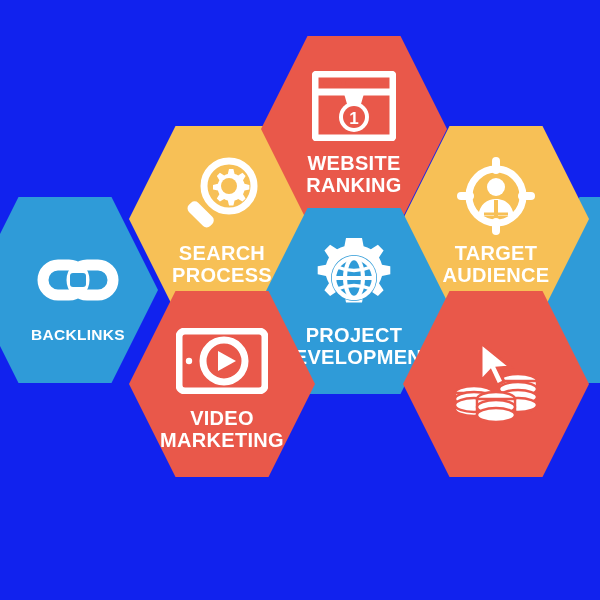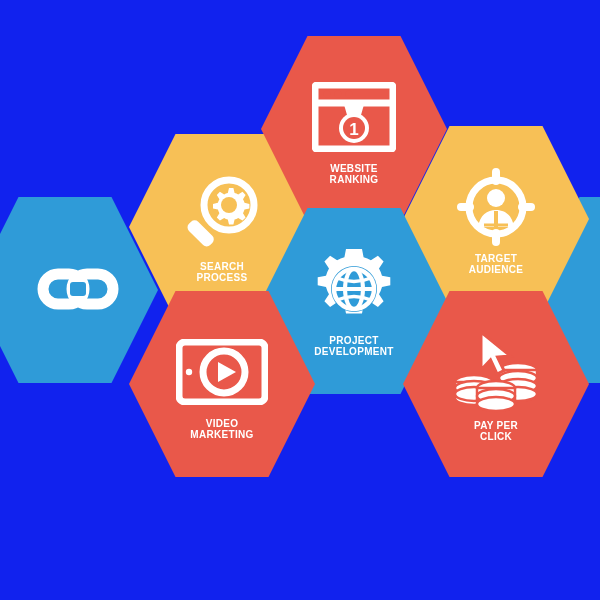--- a/index.html
+++ b/index.html
@@ -49,21 +49,21 @@
   .hex-label {
     color: #ffffff;
     font-size: 15.5px;
     font-weight: bold;
     line-height: 1.12;
     letter-spacing: 0.3px;
     text-align: center;
     width: 130px;
     text-transform: uppercase;
   }
-  .hex-label.two-line { font-size: 10px; }
+  .hex-label.two-line { font-size: 20px; }
   .partial-hex {
     position: absolute;
     width: 186px;
     height: 186px;
     clip-path: polygon(25% 0%, 75% 0%, 100% 50%, 75% 100%, 25% 100%, 0% 50%);
     -webkit-clip-path: polygon(25% 0%, 75% 0%, 100% 50%, 75% 100%, 25% 100%, 0% 50%);
   }
 </style>
 </head>
 <body>
@@ -76,24 +76,25 @@
     <div class="hex-inner" style="padding-left:26px;">
       <div class="hex-icon">
         <svg width="84" height="62" viewBox="0 0 84 62" aria-hidden="true">
           <g fill="none" stroke="#ffffff" stroke-width="11" stroke-linecap="round">
             <rect x="7" y="16" width="41" height="30" rx="15"></rect>
             <rect x="36" y="16" width="41" height="30" rx="15"></rect>
           </g>
           <rect x="34" y="24" width="16" height="14" rx="3" fill="#2f9bd8"></rect>
         </svg>
       </div>
-    </div>
-  </div>
-
-  <div class="hex" style="left:129px; top:126px; background:#f7c056;margin-top:8px;">
+      <div class="hex-label">BACKLINKS</div>
+    </div>
+  </div>
+
+  <div class="hex" style="left:129px; top:126px; background:#f7c056;">
     <div class="hex-inner">
       <div class="hex-icon">
         <svg width="80" height="80" viewBox="0 0 80 80" aria-hidden="true">
           <g fill="#ffffff">
             <circle cx="47" cy="30" r="25" fill="none" stroke="#ffffff" stroke-width="7"></circle>
             <rect x="4" y="52" width="30" height="13" rx="5" transform="rotate(45 19 58)"></rect>
             <path d="M47 13 l4.4 0 1.2 4.9 a13.5 13.5 0 0 1 3.6 1.5 l4.3-2.6 3.1 3.1 -2.6 4.3 a13.5 13.5 0 0 1 1.5 3.6 l4.9 1.2 0 4.4 -4.9 1.2 a13.5 13.5 0 0 1 -1.5 3.6 l2.6 4.3 -3.1 3.1 -4.3-2.6 a13.5 13.5 0 0 1 -3.6 1.5 l-1.2 4.9 -4.4 0 -1.2-4.9 a13.5 13.5 0 0 1 -3.6-1.5 l-4.3 2.6 -3.1-3.1 2.6-4.3 a13.5 13.5 0 0 1 -1.5-3.6 l-4.9-1.2 0-4.4 4.9-1.2 a13.5 13.5 0 0 1 1.5-3.6 l-2.6-4.3 3.1-3.1 4.3 2.6 a13.5 13.5 0 0 1 3.6-1.5 z"></path>
             <circle cx="47" cy="30" r="8" fill="#f7c056"></circle>
           </g>
         </svg>
@@ -202,21 +203,17 @@
             <ellipse cx="67" cy="56" rx="19" ry="7"></ellipse>
             <ellipse cx="67" cy="64" rx="19" ry="7"></ellipse>
             <ellipse cx="45" cy="58" rx="19" ry="7"></ellipse>
             <path d="M26 58 v16 a19 7 0 0 0 38 0 v-16 z"></path>
             <ellipse cx="45" cy="66" rx="19" ry="7"></ellipse>
             <ellipse cx="45" cy="74" rx="19" ry="7"></ellipse>
           </g>
           <path d="M30 2 l0 38 9.5-10 6.5 14 7-3.5 -6.5-13.5 13 -1 z" fill="#ffffff" stroke="#e9584a" stroke-width="3"></path>
         </svg>
       </div>
-      <div class="hex-label two-line">
-        <span>PAY PER</span><br>
-        <span>CLICK</span>
-      </div>
     </div>
   </div>
 
 
 </div>
 
 </body></html>

